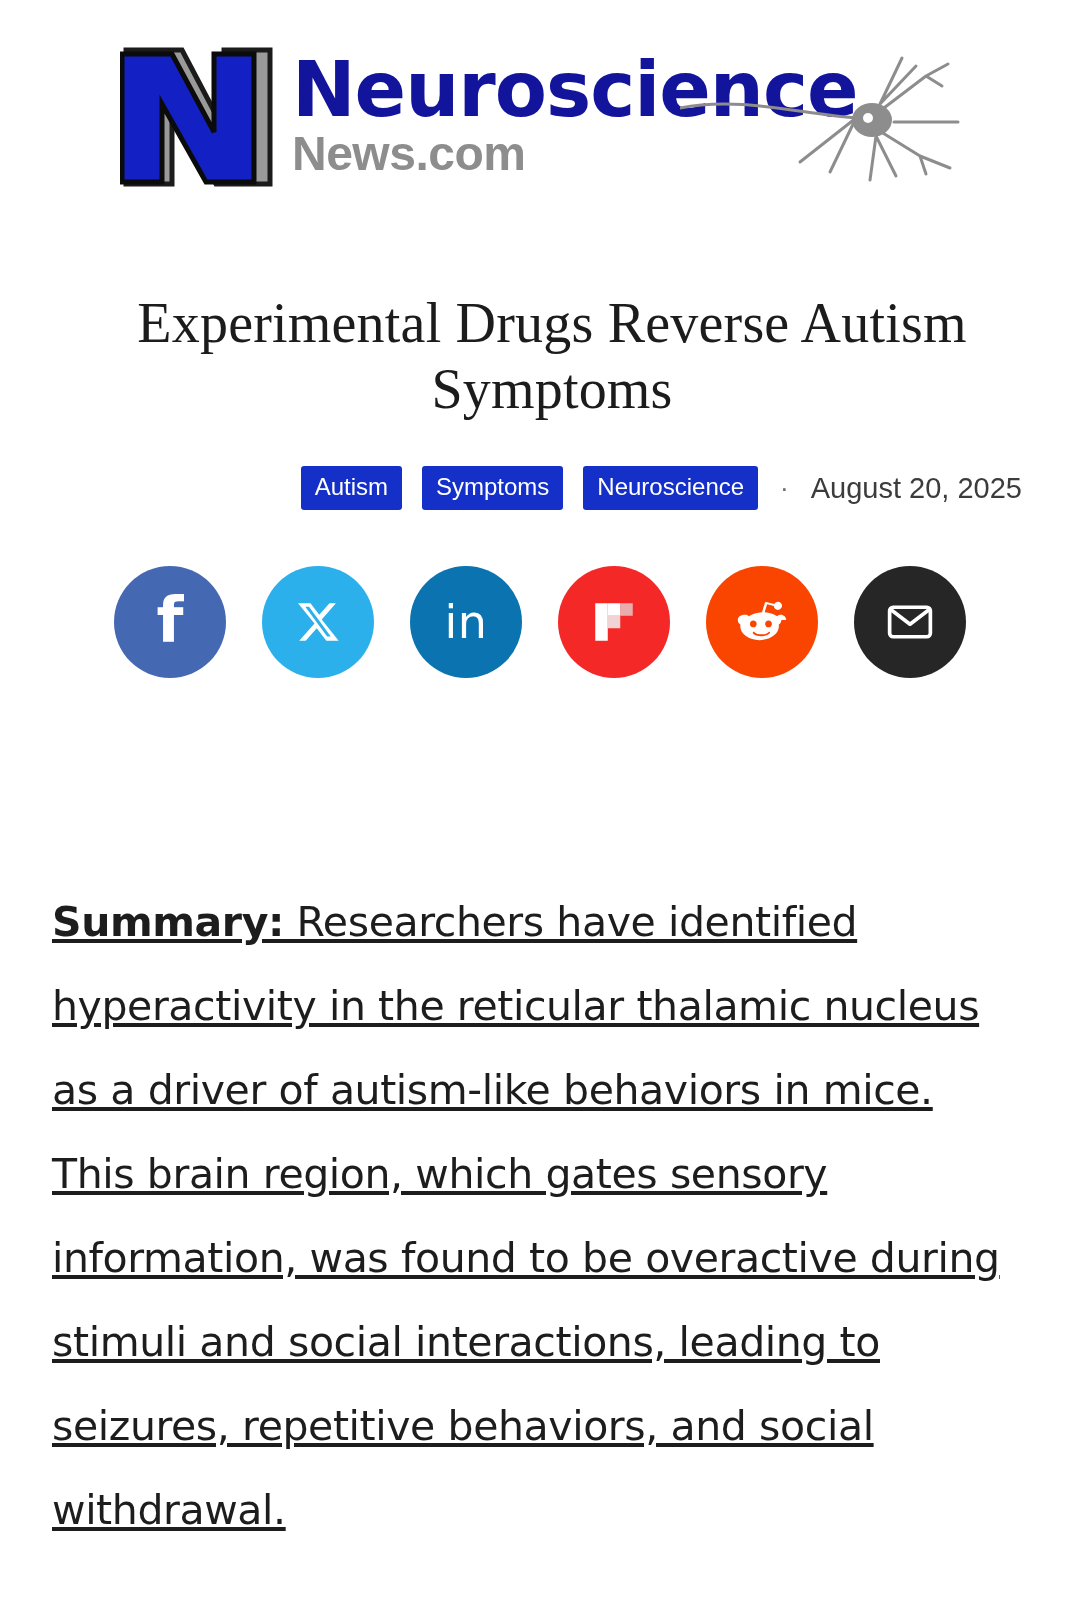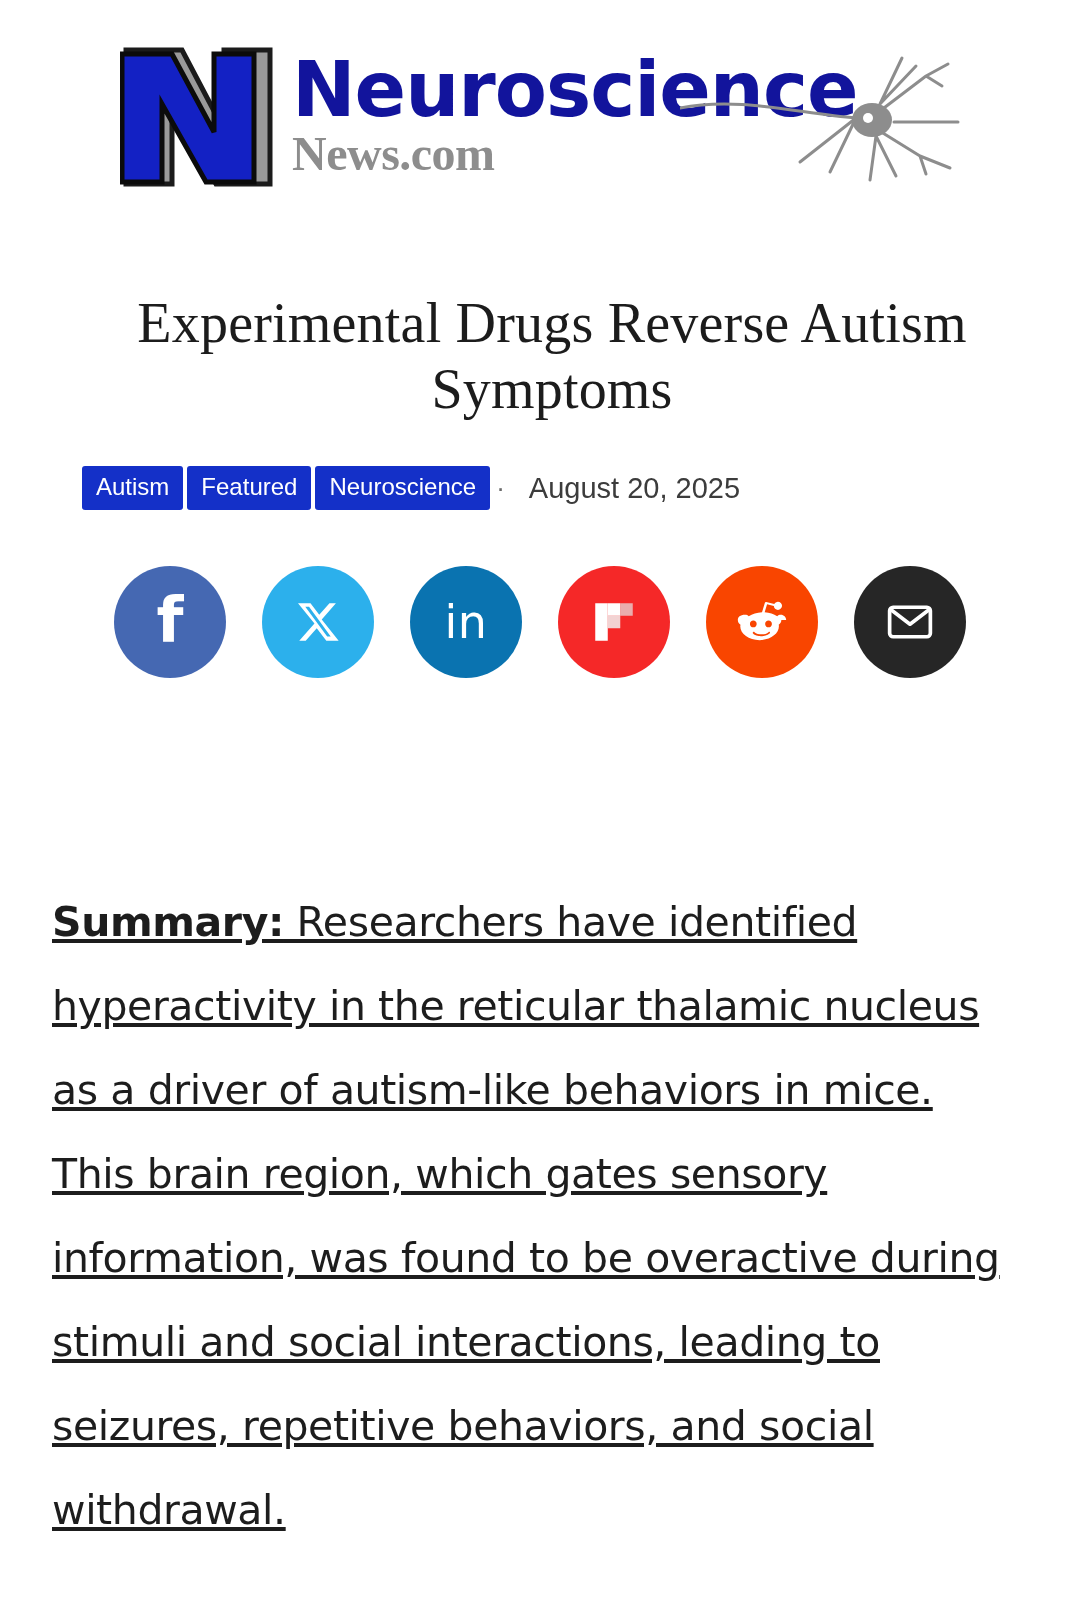--- a/index.html
+++ b/index.html
@@ -53,21 +53,21 @@
   .logo-title {
     font-family: "DejaVu Sans", sans-serif;
     font-weight: bold;
     font-size: 76px;
     line-height: 80px;
     color: #12149c;
     letter-spacing: -1px;
     white-space: nowrap;
   }
   .logo-sub {
-    font-family: Liberation Serif, serif;
+    font-family: Liberation Sans, sans-serif;
     font-weight: bold;
     font-size: 48px;
     line-height: 52px;
     color: #8d8d8d;
     letter-spacing: -0.5px;
     white-space: nowrap;
     margin-top: -2px;
   }
   .neuron-art {
     position: absolute;
@@ -92,22 +92,22 @@
     color: #1c1c1c;
     text-align: center;
     font-weight: 400;
     margin: 0;
     letter-spacing: 0.2px;
   }
 
   .meta-row {
     display: flex;
     align-items: center;
-    justify-content: flex-start;
-    gap: 4px;
+    justify-content: flex-end;
+    gap: 20px;
     margin-top: 44px;
   }
   .cat-badge {
     display: inline-block;
     background: #1430c8;
     color: #ffffff;
     font-size: 24px;
     line-height: 24px;
     padding: 9px 14px 11px;
     border-radius: 3px;
@@ -117,21 +117,20 @@
   .meta-dot {
     color: #6a6a6a;
     font-size: 26px;
     padding: 0 2px;
   }
   .meta-date {
     color: #3c3c3c;
     font-size: 29px;
     font-family: "Liberation Sans", sans-serif;
     white-space: nowrap;
-    margin-left: 18px;
   }
 
   
   .share-row {
     position: absolute;
     left: 0;
     top: 566px;
     width: 1080px;
     display: flex;
     justify-content: center;
@@ -212,21 +211,21 @@
         <circle cx="188" cy="66" r="5" fill="#ffffff"></circle>
       </svg>
     </div>
   </div>
 
   <div class="article-head">
     <h1 class="headline">Experimental Drugs Reverse Autism Symptoms</h1>
 
     <div class="meta-row">
       <span class="cat-badge">Autism</span>
-      <span class="cat-badge">Featured</span>
+      <span class="cat-badge">Symptoms</span>
       <span class="cat-badge">Neuroscience</span>
       <span class="meta-dot">·</span>
       <span class="meta-date">August 20, 2025</span>
     </div>
   </div>
 
   <div class="share-row">
 
     <div class="share-btn" style="background:#4568b2">
       <span class="glyph-fb">f</span>

